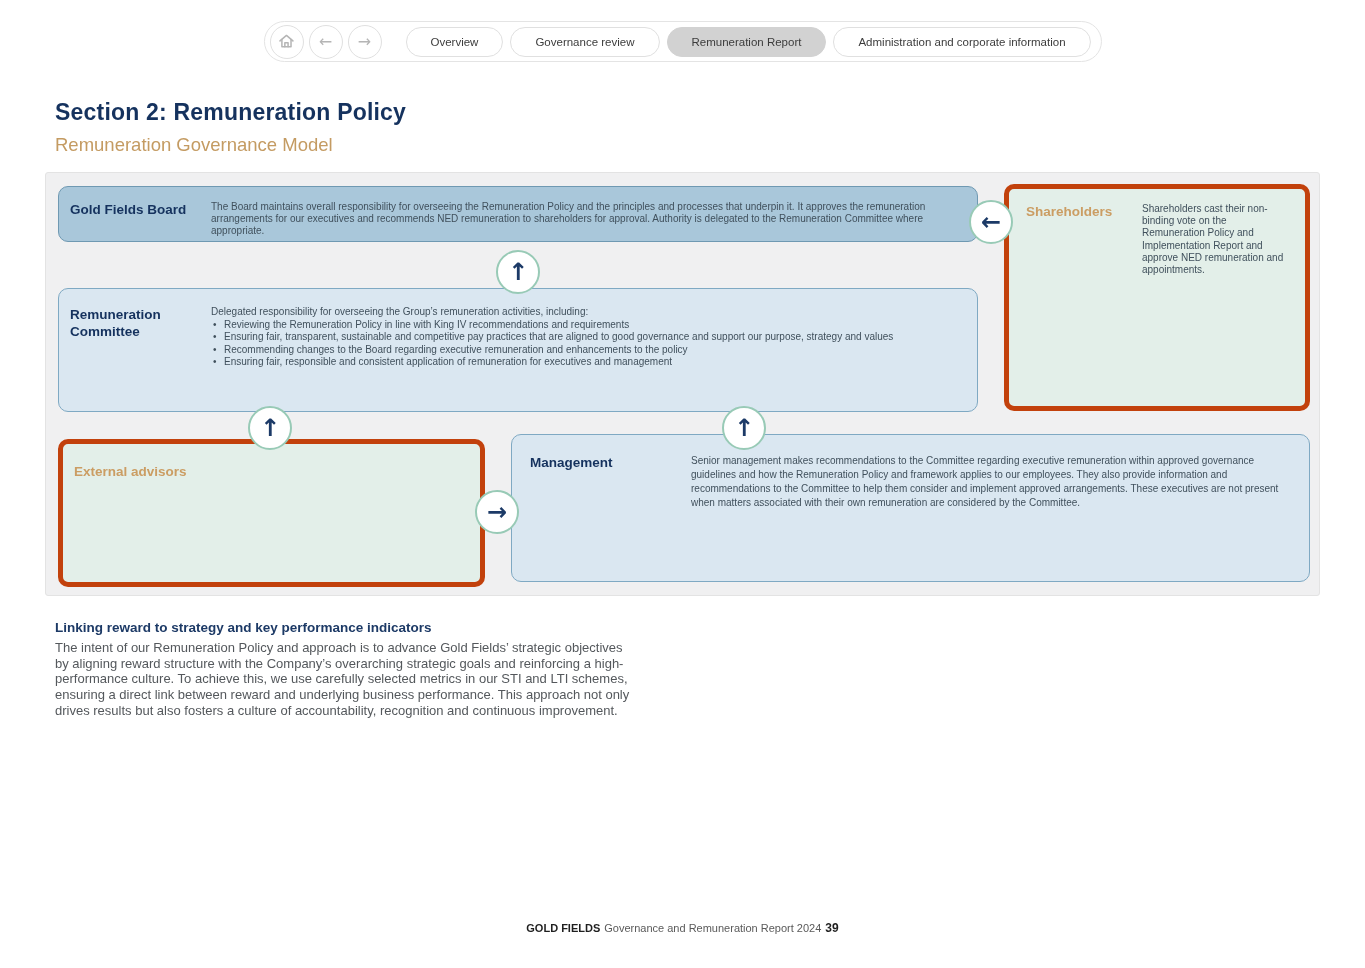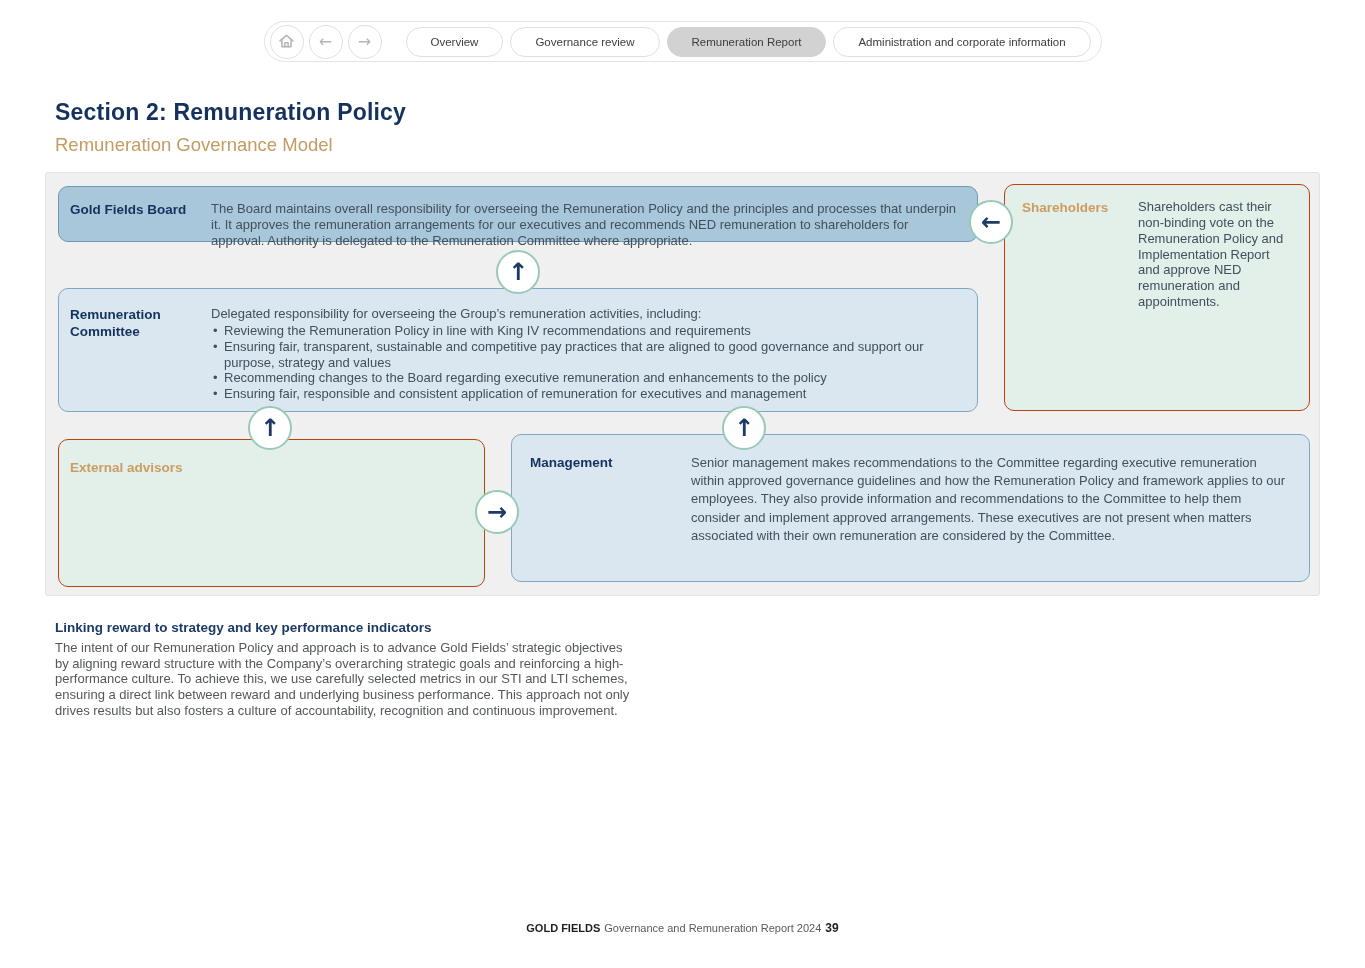--- a/index.html
+++ b/index.html
@@ -32,25 +32,25 @@
   .page-head h2 { font-size: 18.5px; font-weight: normal; color: #c49b62; margin-top: 8px; }
 
   
   .diagram {
     position: absolute; left: 45px; top: 172px; width: 1275px; height: 424px;
     background: #f0f0f1; border: 1px solid #e3e3e3; border-radius: 3px;
   }
   .box { position: absolute; border-radius: 10px; display: flex; padding: 14px 16px 12px 11px; }
   .box-steel { background: #a9c7da; border: 1px solid #6f99b2; }
   .box-blue  { background: #dae7f1; border: 1px solid #7fa9c3; }
-  .box-green { background: #e3efe9; border: 1px solid #c2410c; }
+  .box-green { background: #e3efe9; border: 5px solid #c2410c; }
   .box-title { font-size: 13.5px; font-weight: bold; line-height: 1.25; flex: 0 0 auto; padding-top: 1px; }
   .navy { color: #15325e; }
   .tan  { color: #cb9d63; }
-  .box-text { font-size: 13px; color: #40505c; line-height: 1.22; flex: 1 1 auto; }
+  .box-text { font-size: 10px; color: #40505c; line-height: 1.22; flex: 1 1 auto; }
 
   .t-board    { width: 141px; }
   .t-comm     { width: 141px; }
   .t-share    { width: 116px; }
   .t-ext      { width: 141px; }
   .t-mgmt     { width: 161px; }
 
   #board-box   { left: 12px;  top: 13px;  width: 920px; height: 56px; }
   #share-box   { left: 958px; top: 11px;  width: 306px; height: 227px; padding-left: 17px; }
   #comm-box    { left: 12px;  top: 115px; width: 920px; height: 124px; padding-top: 17px; }

